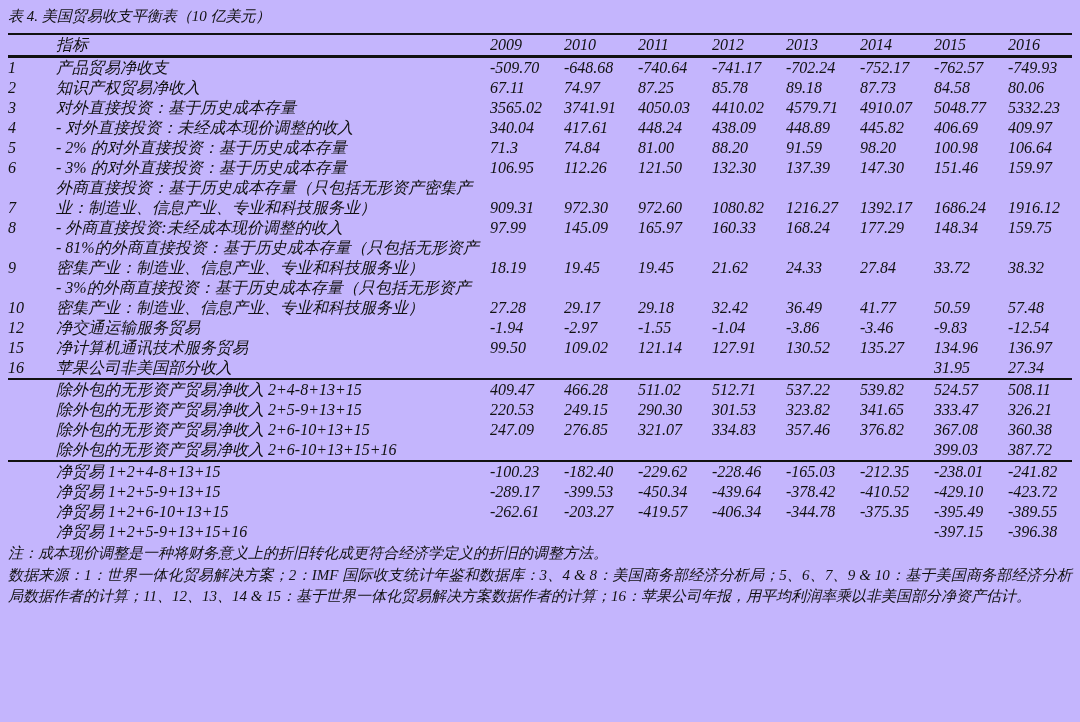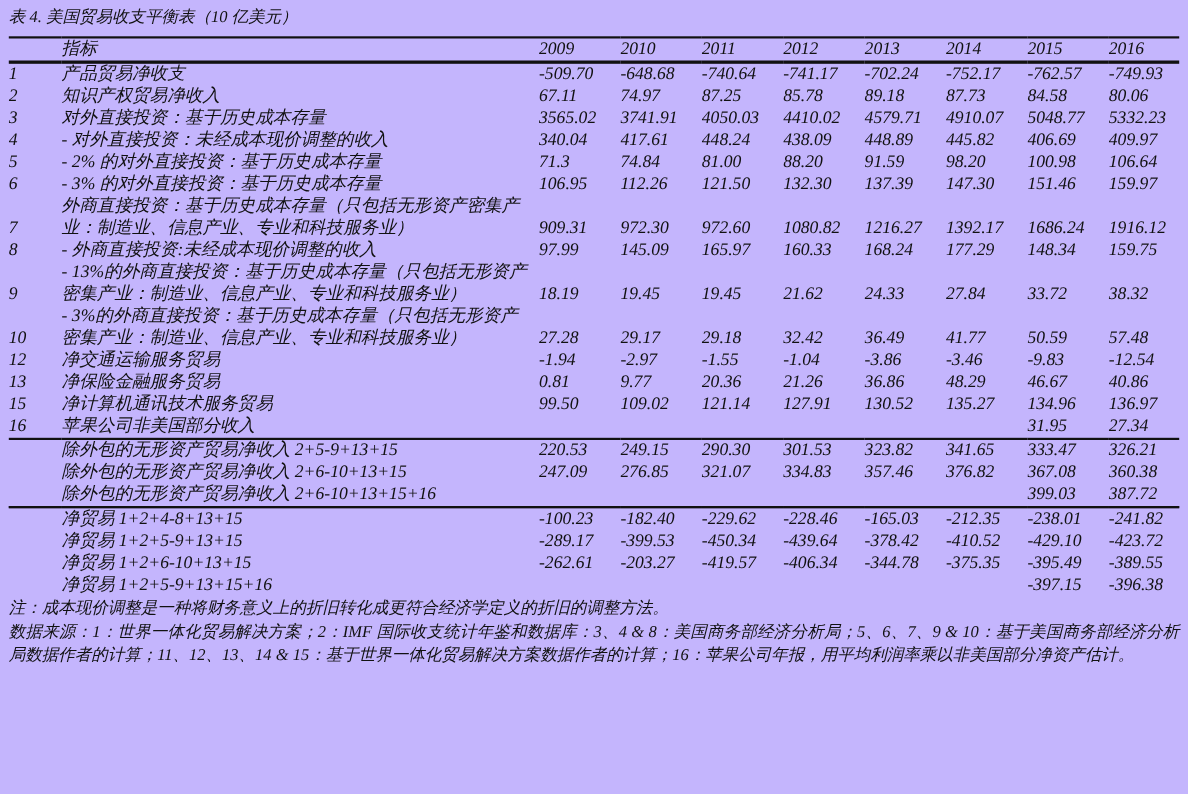--- a/index.html
+++ b/index.html
@@ -182,21 +182,21 @@
           <td class="val">165.97</td>
           <td class="val">160.33</td>
           <td class="val">168.24</td>
           <td class="val">177.29</td>
           <td class="val">148.34</td>
           <td class="val">159.75</td>
         </tr>
         <tr>
           <td class="num">9</td>
           <td class="lbl">
-            <div>- 13%的外商直接投资：基于历史成本存量（只包括无形资产</div>
+            <div>- 81%的外商直接投资：基于历史成本存量（只包括无形资产</div>
             <div>密集产业：制造业、信息产业、专业和科技服务业）</div>
           </td>
           <td class="val">18.19</td>
           <td class="val">19.45</td>
           <td class="val">19.45</td>
           <td class="val">21.62</td>
           <td class="val">24.33</td>
           <td class="val">27.84</td>
           <td class="val">33.72</td>
           <td class="val">38.32</td>
@@ -222,32 +222,20 @@
           <td class="val">-1.94</td>
           <td class="val">-2.97</td>
           <td class="val">-1.55</td>
           <td class="val">-1.04</td>
           <td class="val">-3.86</td>
           <td class="val">-3.46</td>
           <td class="val">-9.83</td>
           <td class="val">-12.54</td>
         </tr>
         <tr>
-          <td class="num">13</td>
-          <td class="lbl">净保险金融服务贸易</td>
-          <td class="val">0.81</td>
-          <td class="val">9.77</td>
-          <td class="val">20.36</td>
-          <td class="val">21.26</td>
-          <td class="val">36.86</td>
-          <td class="val">48.29</td>
-          <td class="val">46.67</td>
-          <td class="val">40.86</td>
-        </tr>
-        <tr>
           <td class="num">15</td>
           <td class="lbl">净计算机通讯技术服务贸易</td>
           <td class="val">99.50</td>
           <td class="val">109.02</td>
           <td class="val">121.14</td>
           <td class="val">127.91</td>
           <td class="val">130.52</td>
           <td class="val">135.27</td>
           <td class="val">134.96</td>
           <td class="val">136.97</td>
@@ -261,20 +249,32 @@
           <td class="val"></td>
           <td class="val"></td>
           <td class="val"></td>
           <td class="val">31.95</td>
           <td class="val">27.34</td>
         </tr>
       </tbody>
     <tbody id="body-outsourcing">
         <tr>
           <td class="num"></td>
+          <td class="lbl">除外包的无形资产贸易净收入 2+4-8+13+15</td>
+          <td class="val">409.47</td>
+          <td class="val">466.28</td>
+          <td class="val">511.02</td>
+          <td class="val">512.71</td>
+          <td class="val">537.22</td>
+          <td class="val">539.82</td>
+          <td class="val">524.57</td>
+          <td class="val">508.11</td>
+        </tr>
+        <tr>
+          <td class="num"></td>
           <td class="lbl">除外包的无形资产贸易净收入 2+5-9+13+15</td>
           <td class="val">220.53</td>
           <td class="val">249.15</td>
           <td class="val">290.30</td>
           <td class="val">301.53</td>
           <td class="val">323.82</td>
           <td class="val">341.65</td>
           <td class="val">333.47</td>
           <td class="val">326.21</td>
         </tr>

